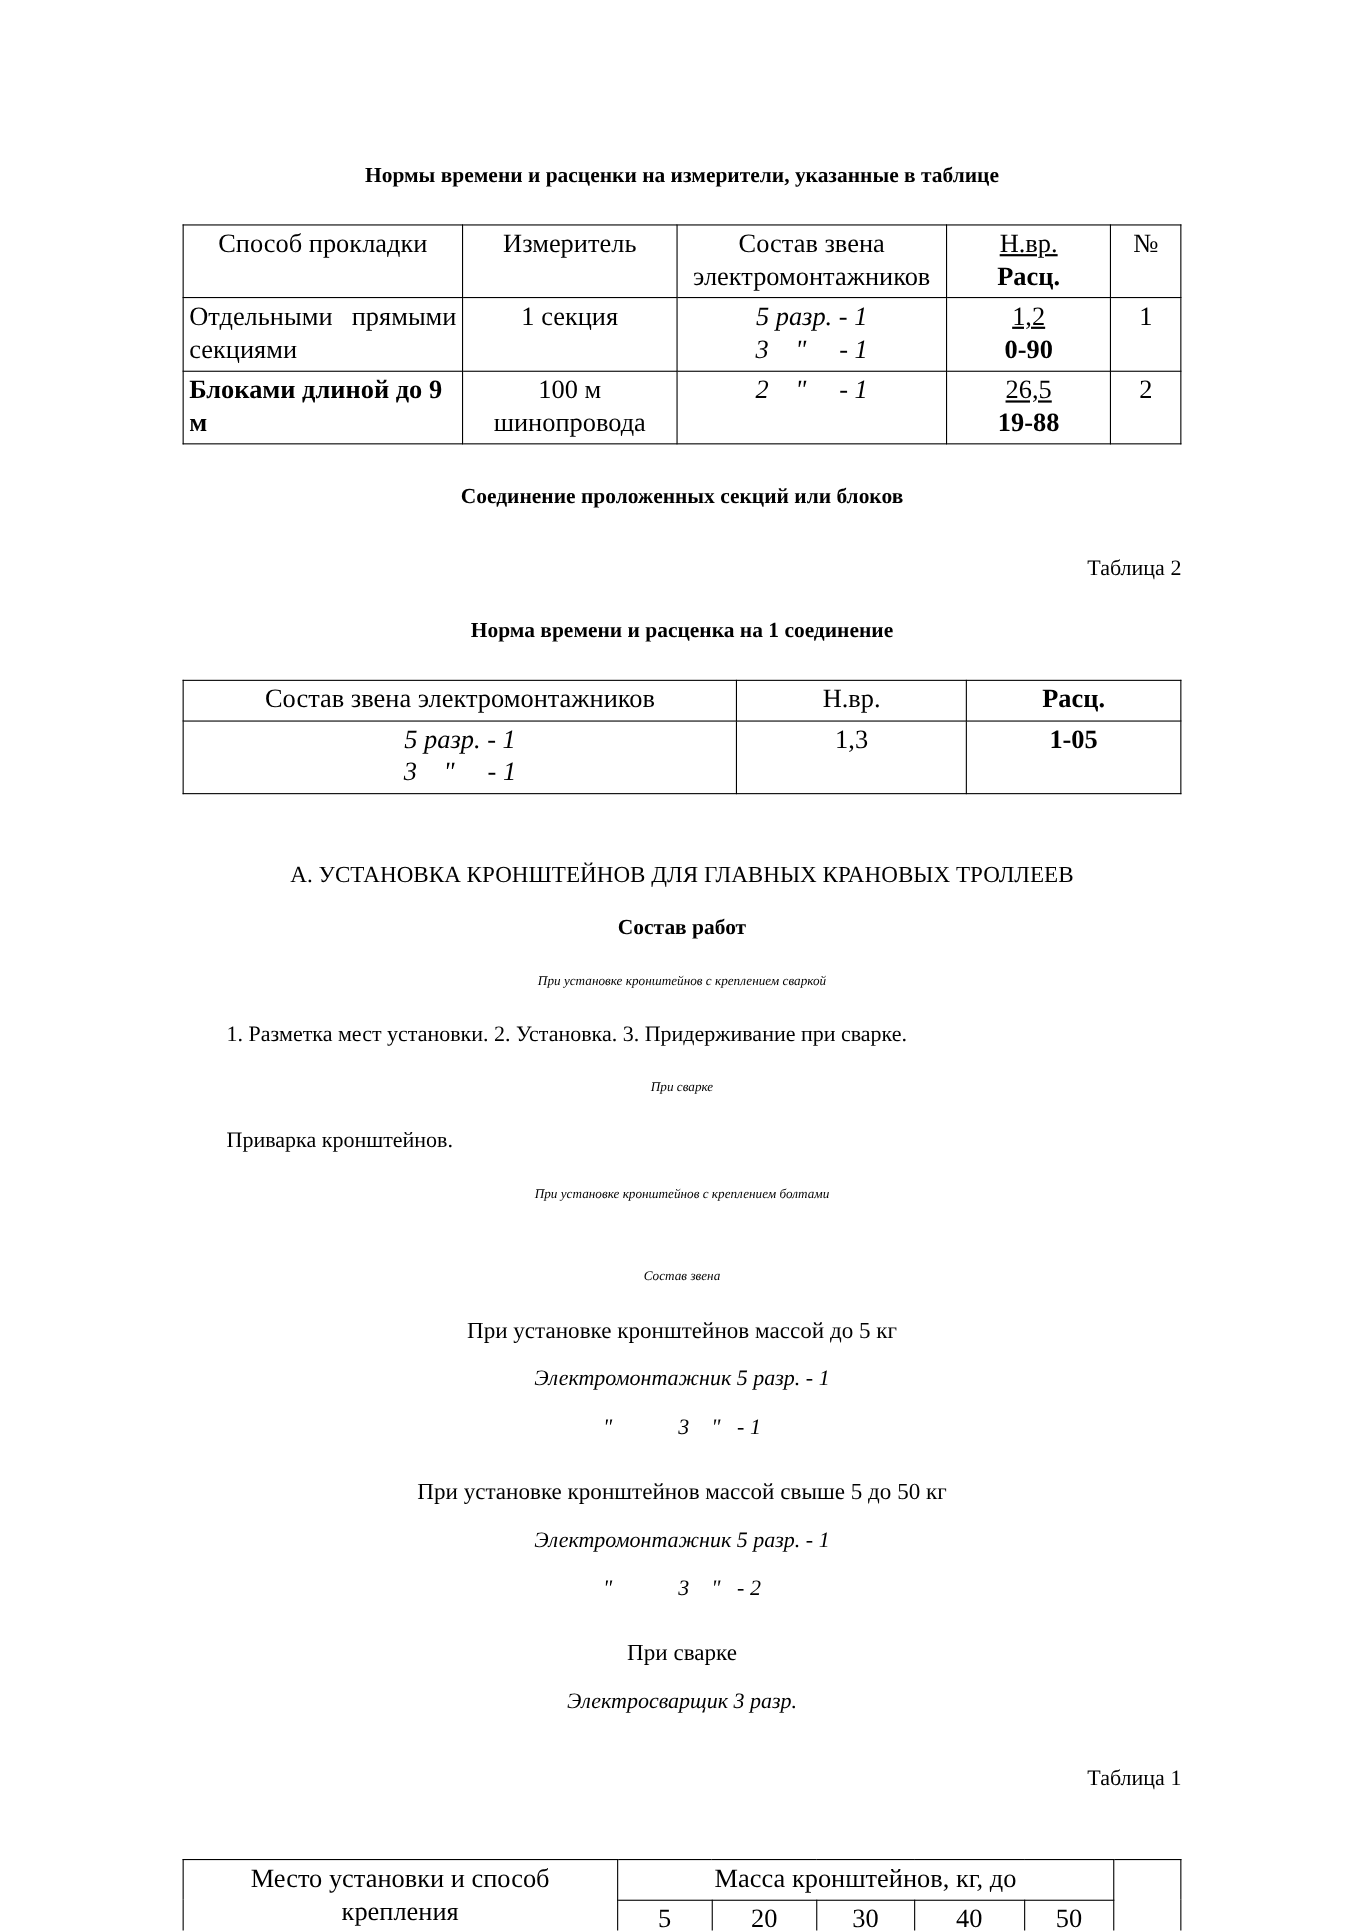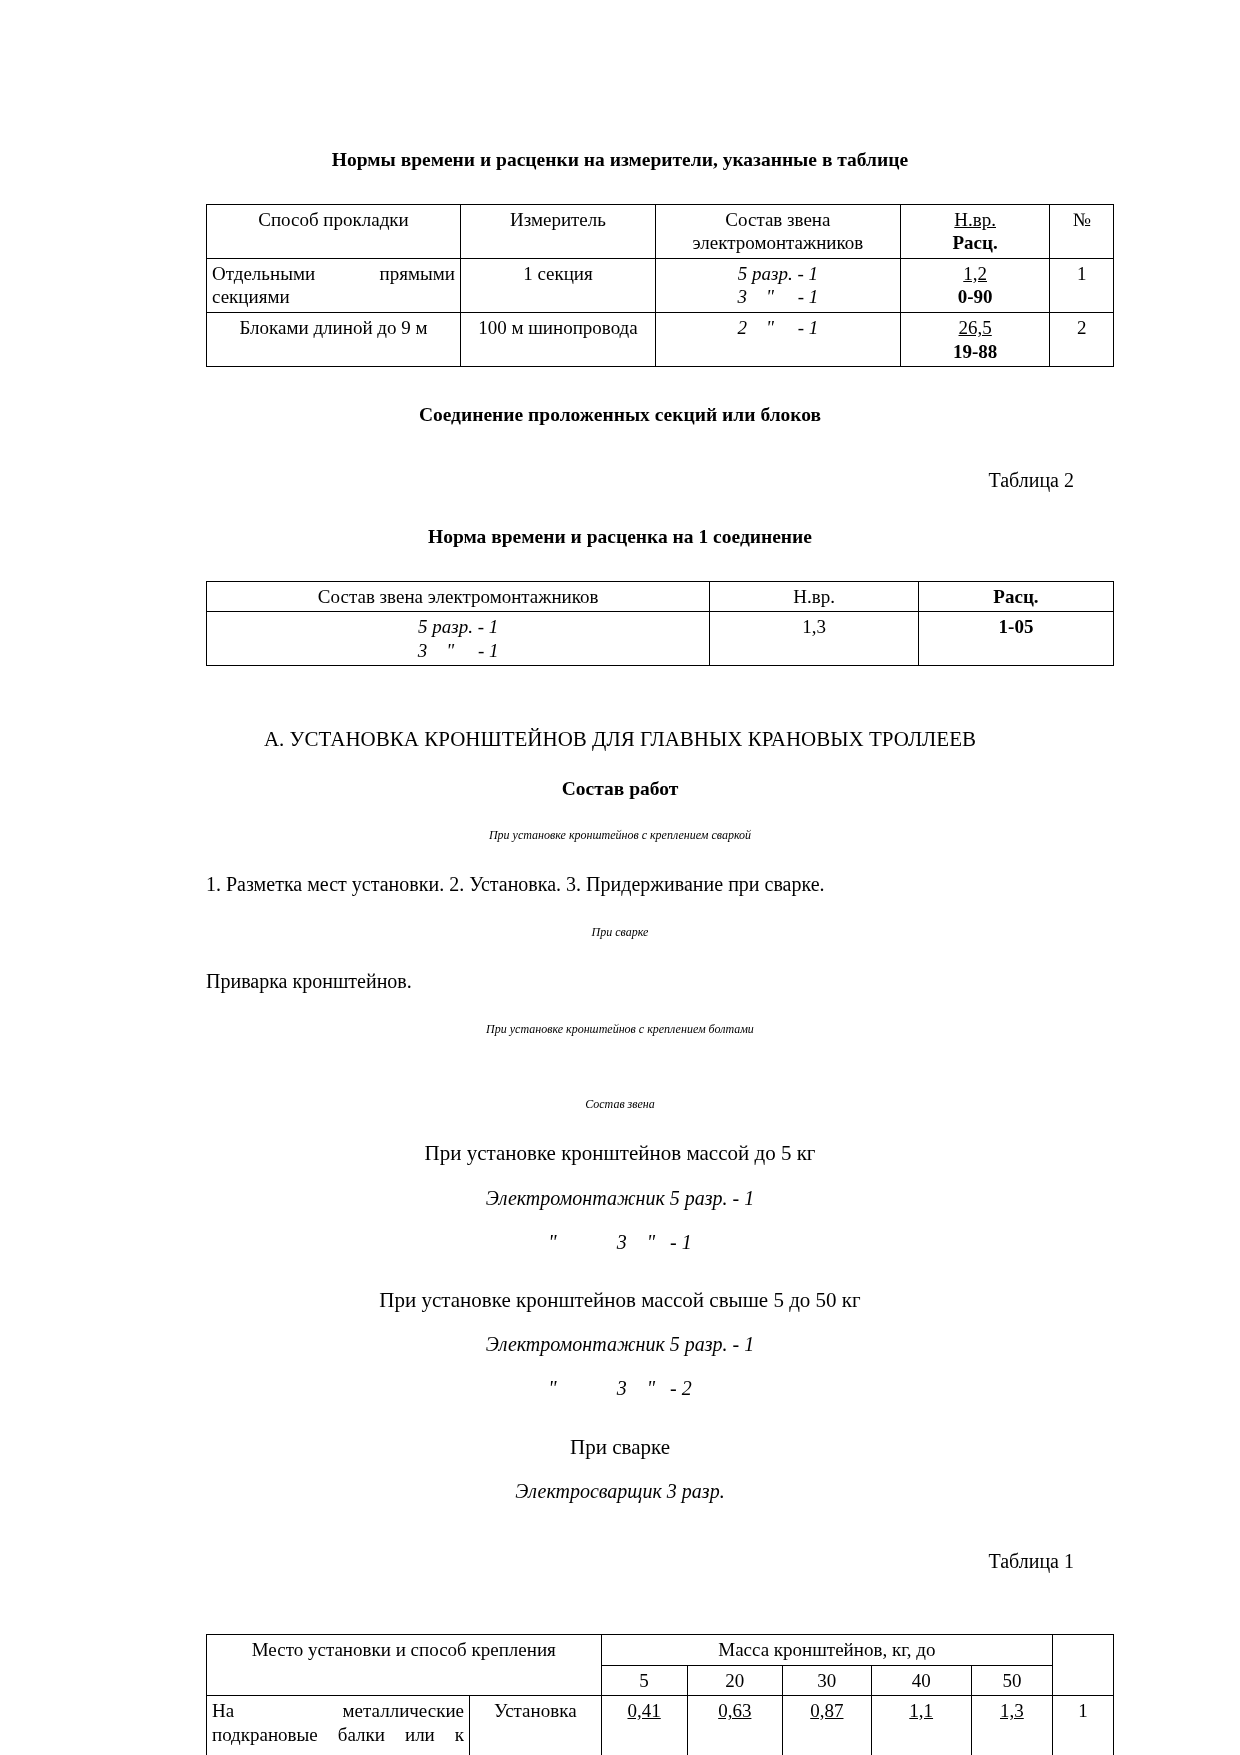--- a/index.html
+++ b/index.html
@@ -75,34 +75,33 @@
   .sp-28 { height: 28px; }
   .sp-32 { height: 32px; }
   .sp-36 { height: 36px; }
   .sp-40 { height: 40px; }
   .sp-44 { height: 44px; }
 
   
   table.doc {
     width: 100%;
     border-collapse: collapse;
-    font-size: 19px;
+    font-size: 24px;
     table-layout: fixed;
-    margin-left: 40px;
   }
   table.doc td, table.doc th {
     border: 1.5px solid #000;
     padding: 3px 5px;
     vertical-align: top;
     font-weight: normal;
     line-height: 1.24;
   }
   table.doc .ctr { text-align: center; }
   table.doc .just { text-align: justify; text-align-last: justify; }
-  table.doc .lft { text-align: center; }
+  table.doc .lft { text-align: left; font-weight: bold; }
   .nv {
     display: inline-block;
     text-decoration: underline;
   }
   .rc {
     display: inline-block;
     font-weight: bold;
   }
   .cellstack { display: block; text-align: center; }
   .ital-cell { font-style: italic; }

